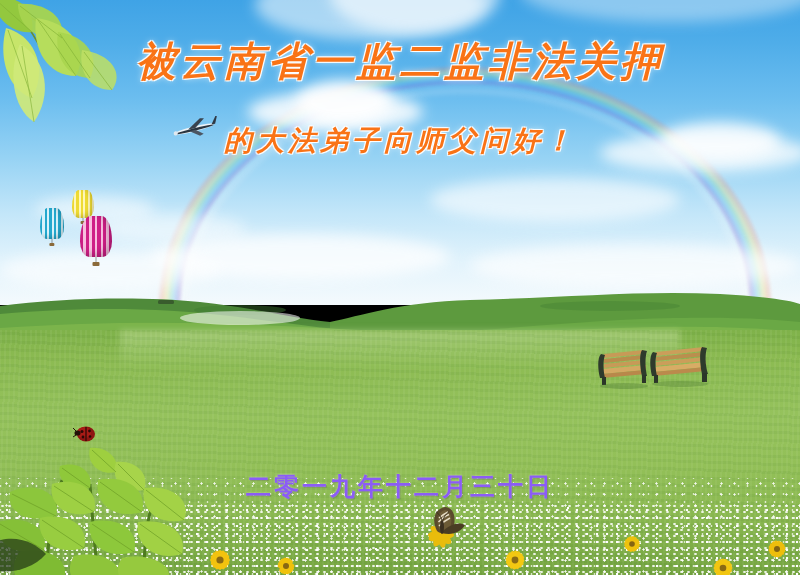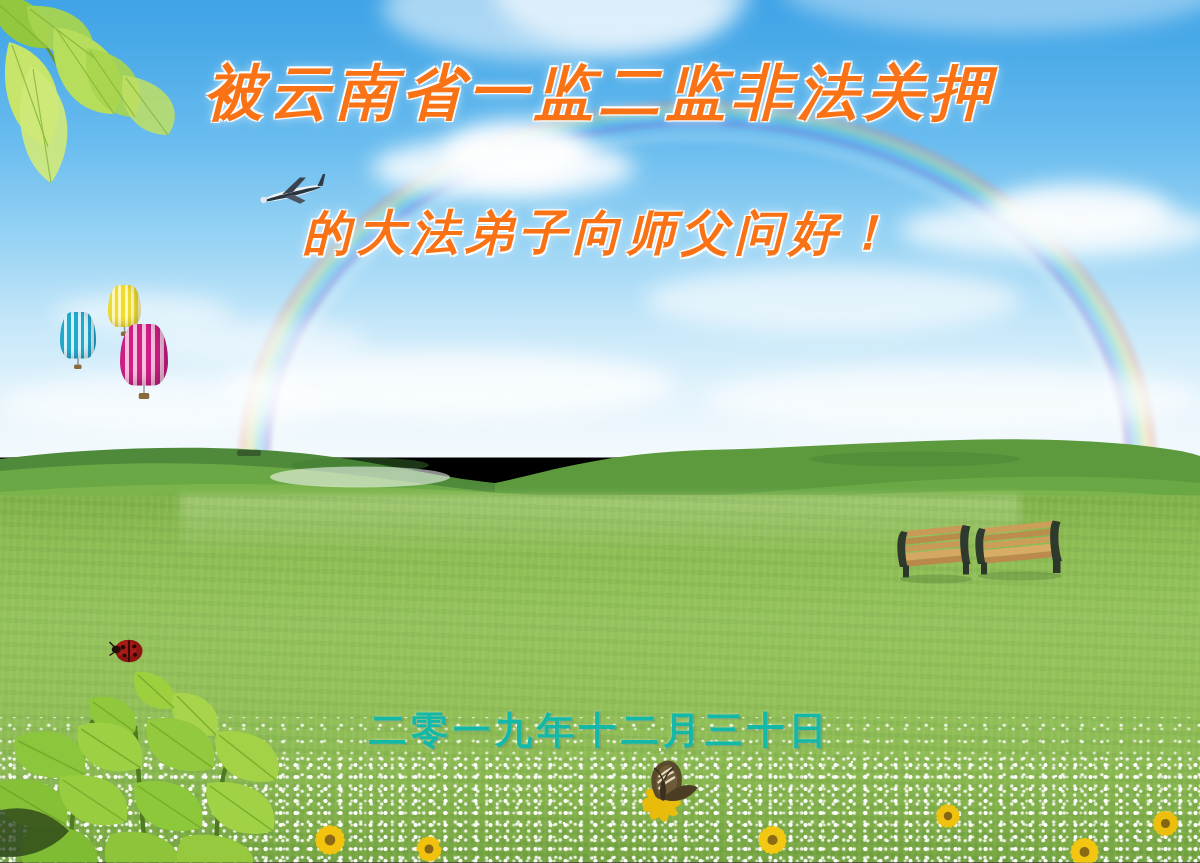--- a/index.html
+++ b/index.html
@@ -155,31 +155,31 @@
     text-shadow:
       0 0 2px rgba(255,255,255,.95),
       1px 1px 0 rgba(255,255,255,.9),
       -1px -1px 0 rgba(255,255,255,.9),
       1px -1px 0 rgba(255,255,255,.75),
       -1px 1px 0 rgba(255,255,255,.75),
       0 0 7px rgba(255,255,255,.7);
     font-style:italic;
   }
   .line1{top:34px;font-size:40px;}
-  .line2{top:134px;font-size:32px;}
+  .line2{top:122px;font-size:28px;}
   .line3{
     top:198px;font-size:40px;letter-spacing:4px;font-style:italic;
     background:linear-gradient(95deg,#7b2490 0%,#9a2390 26%,#b62283 52%,#c52175 76%,#c8216c 100%);
     -webkit-background-clip:text;background-clip:text;
     -webkit-text-fill-color:transparent;color:transparent;
     filter:drop-shadow(0 0 2px rgba(255,255,255,.95)) drop-shadow(0 0 6px rgba(255,255,255,.6));
   }
   .datetext{
     position:absolute;left:0;width:800px;text-align:center;top:470px;
-    font-size:25px;font-weight:bold;color:#14b8a6;letter-spacing:3px;
+    font-size:25px;font-weight:bold;color:#8b5cf6;letter-spacing:3px;
     font-family:"DejaVu Sans","Liberation Sans",sans-serif;
     text-shadow:0 0 2px rgba(255,255,255,.55),1px 1px 1px rgba(0,0,0,.25);
     white-space:nowrap;
   }
 </style>
 </head>
 <body>
 
 <div id="card">
 

